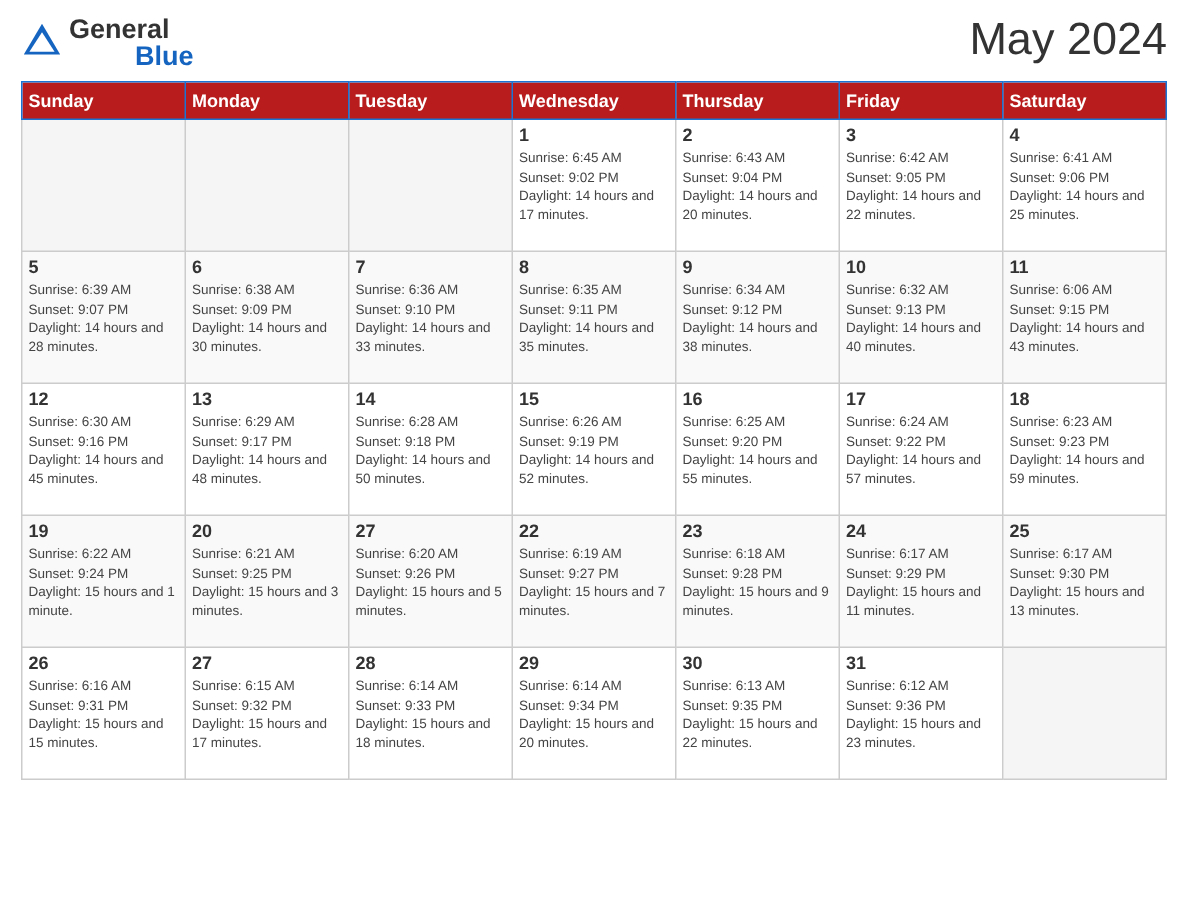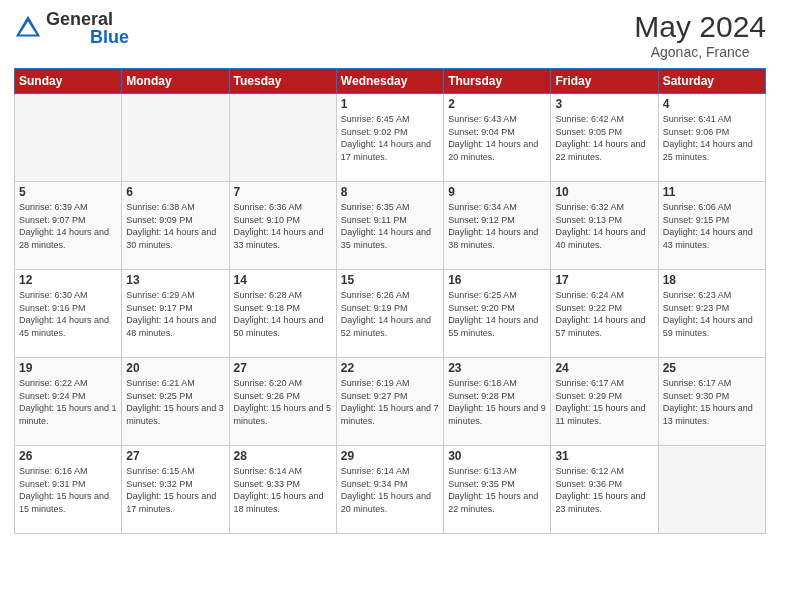--- a/index.html
+++ b/index.html
@@ -6,21 +6,21 @@
     body {
       width: 792px;
       height: 612px;
       font-family: Arial, sans-serif;
       background: #fff;
       overflow: hidden;
     }
     .page {
       width: 792px;
       height: 524px;
-      padding: 10px 26px 10px 14px;
+      padding: 10px 14px 10px 14px;
       display: flex;
       flex-direction: column;
     }
     .header {
       display: flex;
       justify-content: space-between;
       align-items: flex-start;
       margin-bottom: 8px;
     }
     .logo {
@@ -35,21 +35,21 @@
       font-weight: bold;
       line-height: 1;
     }
     .logo-general { color: #333; }
     .logo-blue { color: #1565c0; margin-left: 44px; }
     .logo-icon {
       width: 28px;
       height: 28px;
     }
     .title-block {
-      text-align: center;
+      text-align: left;
     }
     .month-title {
       font-size: 30px;
       font-weight: normal;
       color: #333;
     }
     .location {
       font-size: 14px;
       color: #555;
     }
@@ -107,21 +107,20 @@
         <polygon points="15,2 28,24 2,24" fill="#1565c0"></polygon>
         <polygon points="15,8 24,22 6,22" fill="#fff"></polygon>
       </svg>
       <div class="logo-text">
         <span class="logo-general">General</span>
         <span class="logo-blue">Blue</span>
       </div>
     </div>
     <div class="title-block">
       <div class="month-title">May 2024</div>
-      <div class="location">Agonac, France</div>
     </div>
   </div>
 
   <table class="calendar">
     <thead>
       <tr>
       <th>Sunday</th>
           <th>Monday</th>
           <th>Tuesday</th>
           <th>Wednesday</th>

